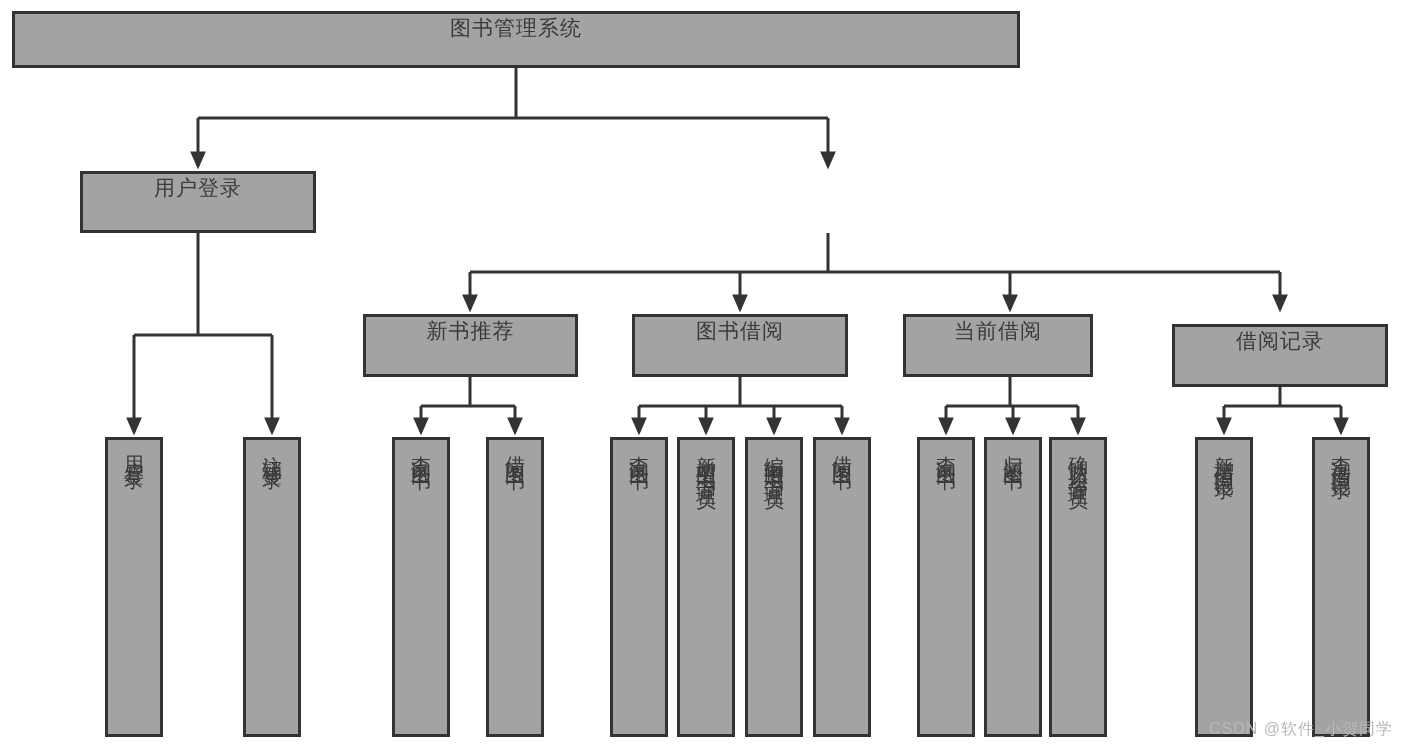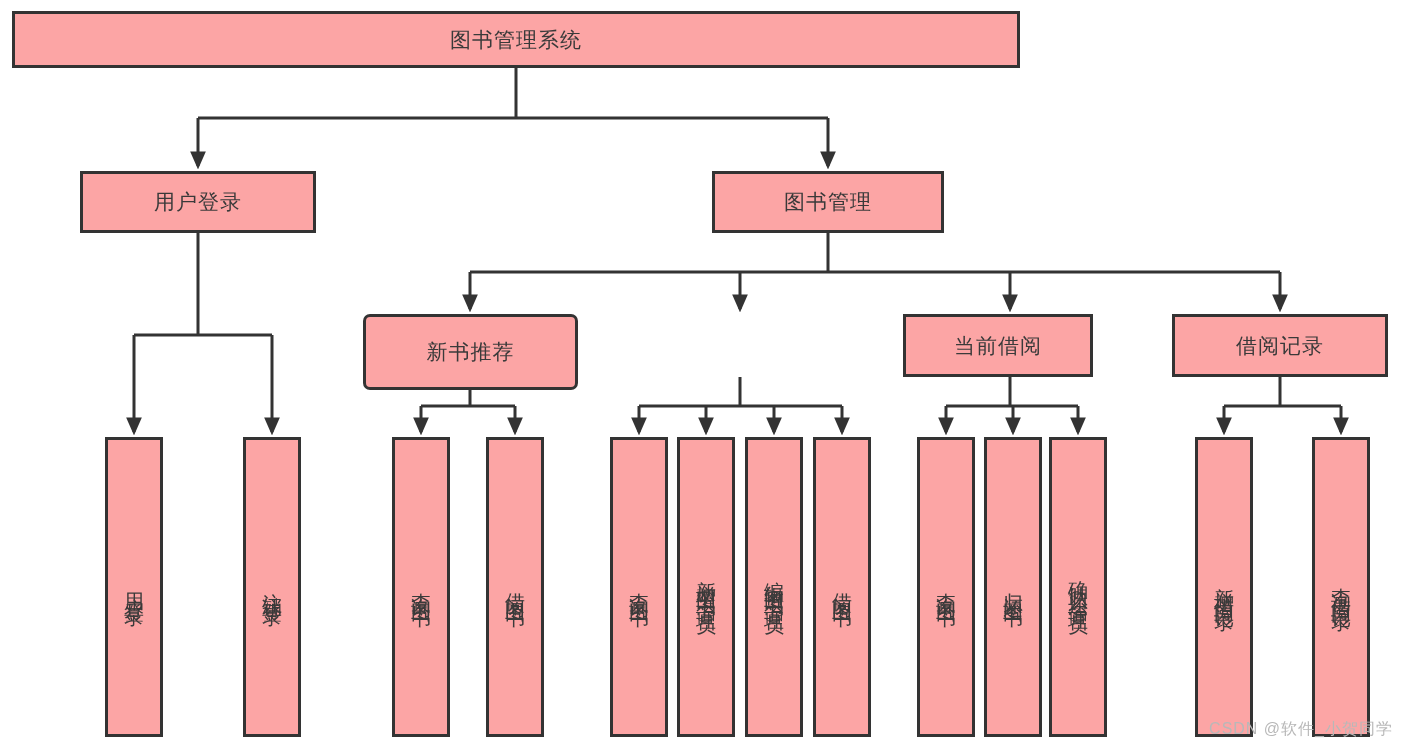--- a/index.html
+++ b/index.html
@@ -2,22 +2,22 @@
 <html><head>
 <meta charset="utf-8">
 <style>
   html,body { margin:0; padding:0; background:#ffffff; }
   .canvas {
     position:relative; width:1405px; height:747px; background:#ffffff;
     font-family:"Liberation Sans", sans-serif; overflow:hidden;
   }
   .connectors { position:absolute; left:0; top:0; width:1405px; height:747px; }
   .node {
-    position:absolute; background:#fca5a5; border:3px solid #333333;
-    box-sizing:border-box; display:flex; align-items:center; justify-content:center;
+    position:absolute; background:#a3a3a3; border:3px solid #333333;
+    box-sizing:border-box; display:flex; align-items:flex-start; justify-content:center;
     color:#3a3a3a;
   }
   .h { font-size:21px; letter-spacing:1px; }
   .v { font-size:20px; }
   .v .label {
     writing-mode:vertical-rl; text-orientation:mixed;
     letter-spacing:5px; line-height:1.05;
   }
   .watermark {
     position:absolute; right:12px; bottom:7px;
@@ -71,31 +71,31 @@
     <line x1="1341" y1="406" x2="1341" y2="432" marker-end="url(#arrowhead)"></line>
   </svg>
 
   <div class="node h" style="left:12px; top:11px; width:1008px; height:57px;">
     <span class="label">图书管理系统</span>
   </div>
 
   <div class="node h" style="left:80px; top:171px; width:236px; height:62px;">
     <span class="label">用户登录</span>
   </div>
-  <div class="node h" style="left:712px; top:171px; width:232px; height:62px;">
-    <span class="label">图书管理</span>
+
+  <div class="node h" style="left:363px; top:314px; width:215px; height:63px;">
+    <span class="label">新书推荐</span>
   </div>
-
-  <div class="node h" style="left:363px; top:314px; width:215px; height:76px;border-radius:7px;">
-    <span class="label">新书推荐</span>
+  <div class="node h" style="left:632px; top:314px; width:216px; height:63px;">
+    <span class="label">图书借阅</span>
   </div>
   <div class="node h" style="left:903px; top:314px; width:190px; height:63px;">
     <span class="label">当前借阅</span>
   </div>
-  <div class="node h" style="left:1172px; top:314px; width:216px; height:63px;">
+  <div class="node h" style="left:1172px; top:324px; width:216px; height:63px;">
     <span class="label">借阅记录</span>
   </div>
 
   <div class="node v" style="left:105px; top:437px; width:58px; height:300px;">
     <span class="label">用户登录</span>
   </div>
   <div class="node v" style="left:243px; top:437px; width:58px; height:300px;">
     <span class="label">注销登录</span>
   </div>
 

